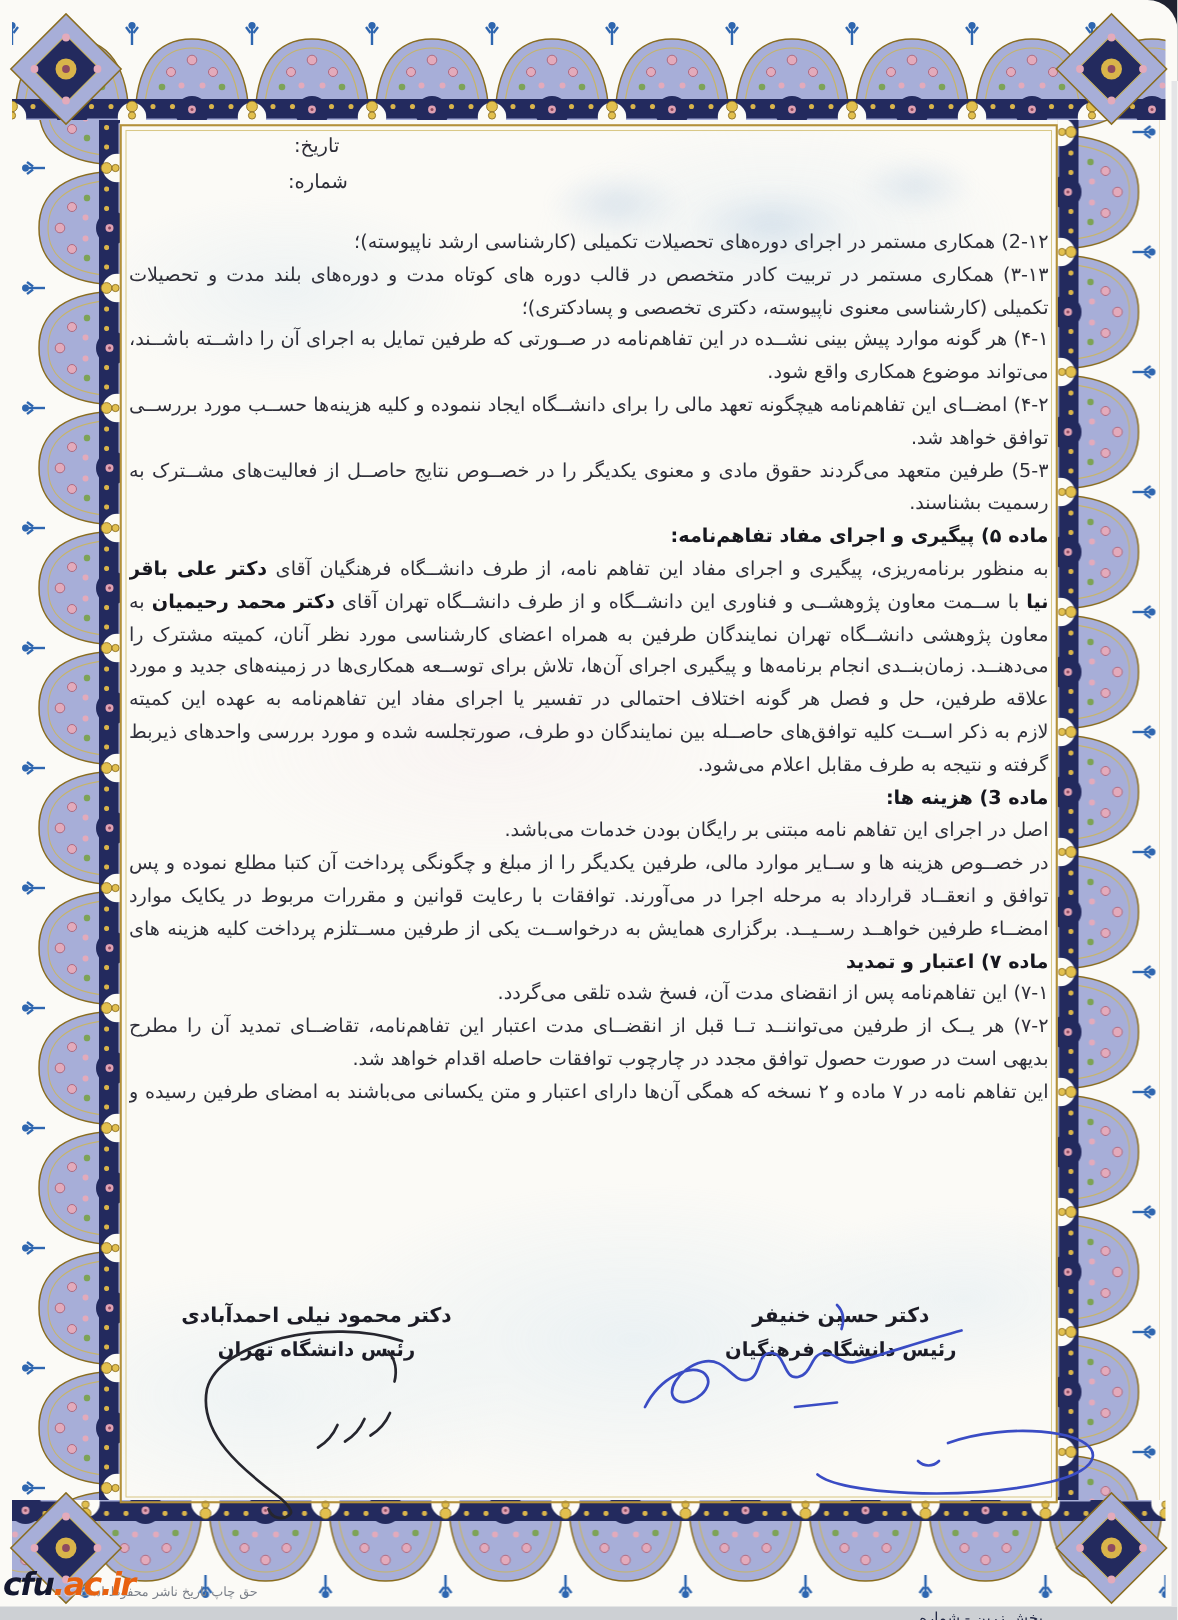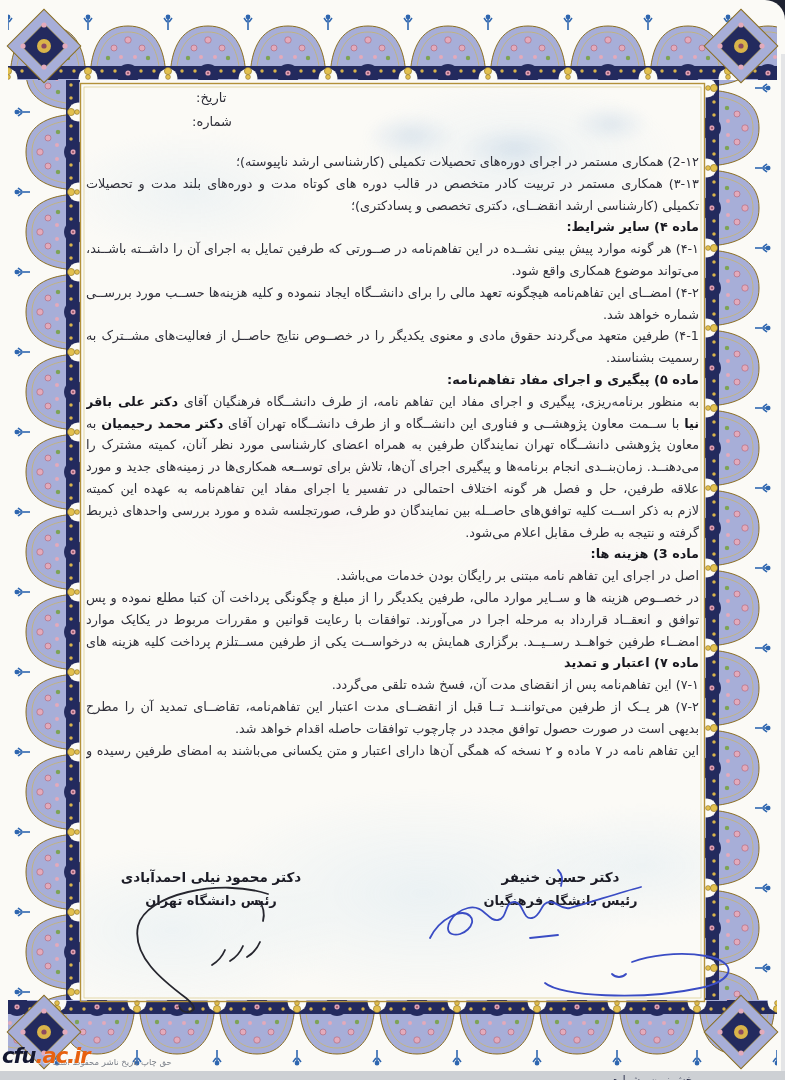--- a/index.html
+++ b/index.html
@@ -138,27 +138,26 @@
   <rect x="80.5" y="83.5" width="624" height="918" fill="none" stroke="#b3913a" stroke-width="1.4"></rect>
   <rect x="84" y="87" width="617" height="911" fill="none" stroke="#d9c887" stroke-width="0.7"></rect>
 </svg>
 
 <div class="hdr" id="date-label">تاریخ:</div>
 <div class="hdr" id="number-label">شماره:</div>
 
 <div id="body-text">
     <div class="line"><span>2-۱۲) همکاری مستمر در اجرای دوره‌های تحصیلات تکمیلی (کارشناسی ارشد ناپیوسته)؛</span></div>
     <div class="line j"><span>۳-۱۳) همکاری مستمر در تربیت کادر متخصص در قالب دوره های کوتاه مدت و دوره‌های بلند مدت و تحصیلات</span></div>
-    <div class="line"><span>تکمیلی (کارشناسی ارشد انقضــای، دکتری تخصصی و پسادکتری)؛</span></div>
-    <div class="line"><b>ماده ۴) سایر شرایط:</b></div>
+    <div class="line"><span>تکمیلی (کارشناسی معنوی ناپیوسته، دکتری تخصصی و پسادکتری)؛</span></div>
     <div class="line j"><span>۴-۱) هر گونه موارد پیش بینی نشــده در این تفاهم‌نامه در صــورتی که طرفین تمایل به اجرای آن را داشــته باشــند،</span></div>
     <div class="line"><span>می‌تواند موضوع همکاری واقع شود.</span></div>
     <div class="line j"><span>۴-۲) امضــای این تفاهم‌نامه هیچگونه تعهد مالی را برای دانشــگاه ایجاد ننموده و کلیه هزینه‌ها حســب مورد بررســی و</span></div>
-    <div class="line"><span>شماره خواهد شد.</span></div>
-    <div class="line j"><span>۴-1) طرفین متعهد می‌گردند حقوق مادی و معنوی یکدیگر را در خصــوص نتایج حاصــل از فعالیت‌های مشــترک به</span></div>
+    <div class="line"><span>توافق خواهد شد.</span></div>
+    <div class="line j"><span>5-۳) طرفین متعهد می‌گردند حقوق مادی و معنوی یکدیگر را در خصــوص نتایج حاصــل از فعالیت‌های مشــترک به</span></div>
     <div class="line"><span>رسمیت بشناسند.</span></div>
     <div class="line"><b>ماده ۵) پیگیری و اجرای مفاد تفاهم‌نامه:</b></div>
     <div class="line j"><span>به منظور برنامه‌ریزی، پیگیری و اجرای مفاد این تفاهم نامه، از طرف دانشــگاه فرهنگیان آقای </span><b>دکتر علی باقر طاهری</b></div>
     <div class="line j"><b>نیا</b><span> با ســمت معاون پژوهشــی و فناوری این دانشــگاه و از طرف دانشــگاه تهران آقای </span><b>دکتر محمد رحیمیان</b><span> به عنوان</span></div>
     <div class="line j"><span>معاون پژوهشی دانشــگاه تهران  نمایندگان طرفین به همراه اعضای کارشناسی مورد نظر آنان، کمیته مشترک را تشکیل</span></div>
     <div class="line j"><span>می‌دهنــد. زمان‌بنــدی انجام برنامه‌ها و پیگیری اجرای آن‌ها، تلاش برای توســعه همکاری‌ها در زمینه‌های جدید و مورد</span></div>
     <div class="line j"><span>علاقه طرفین، حل و فصل هر گونه اختلاف احتمالی در تفسیر یا اجرای مفاد این تفاهم‌نامه به عهده این کمیته می‌باشد.</span></div>
     <div class="line j"><span>لازم به ذکر اســت کلیه توافق‌های حاصــله بین نمایندگان دو طرف، صورتجلسه شده و مورد بررسی واحدهای ذیربط قرار</span></div>
     <div class="line"><span>گرفته و نتیجه به طرف مقابل اعلام می‌شود.</span></div>
     <div class="line"><b>ماده 3) هزینه ها:</b></div>

